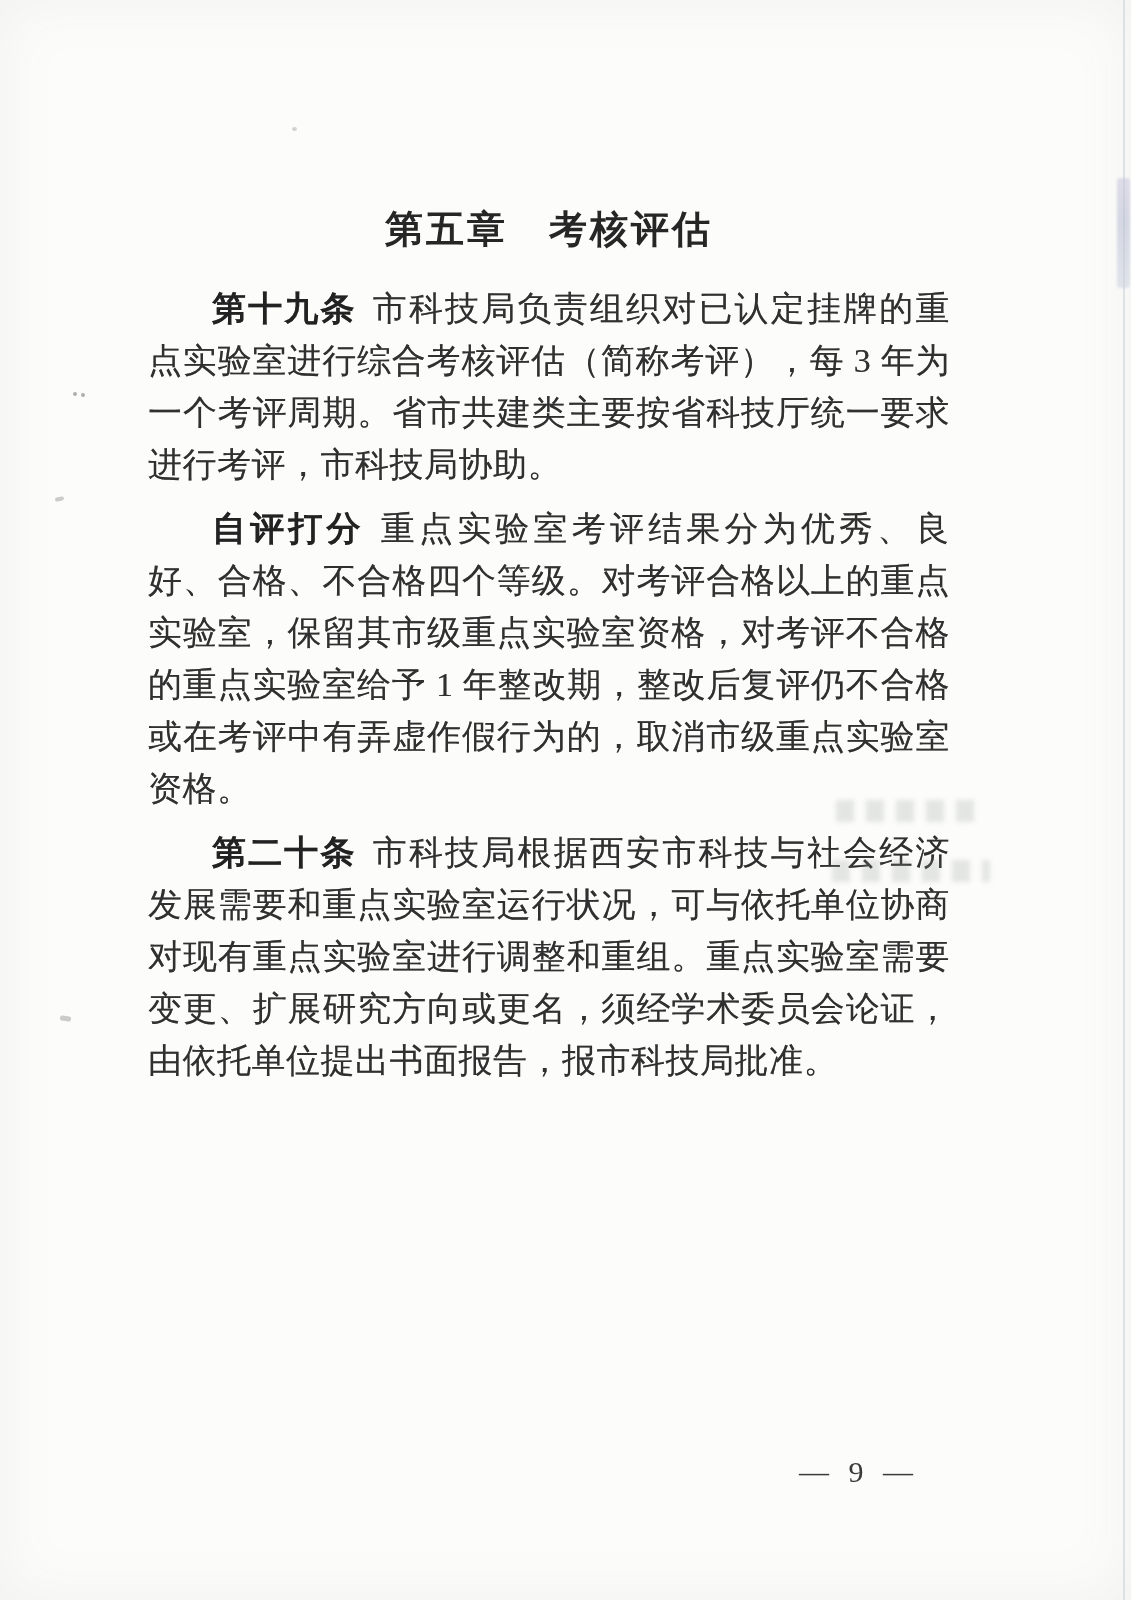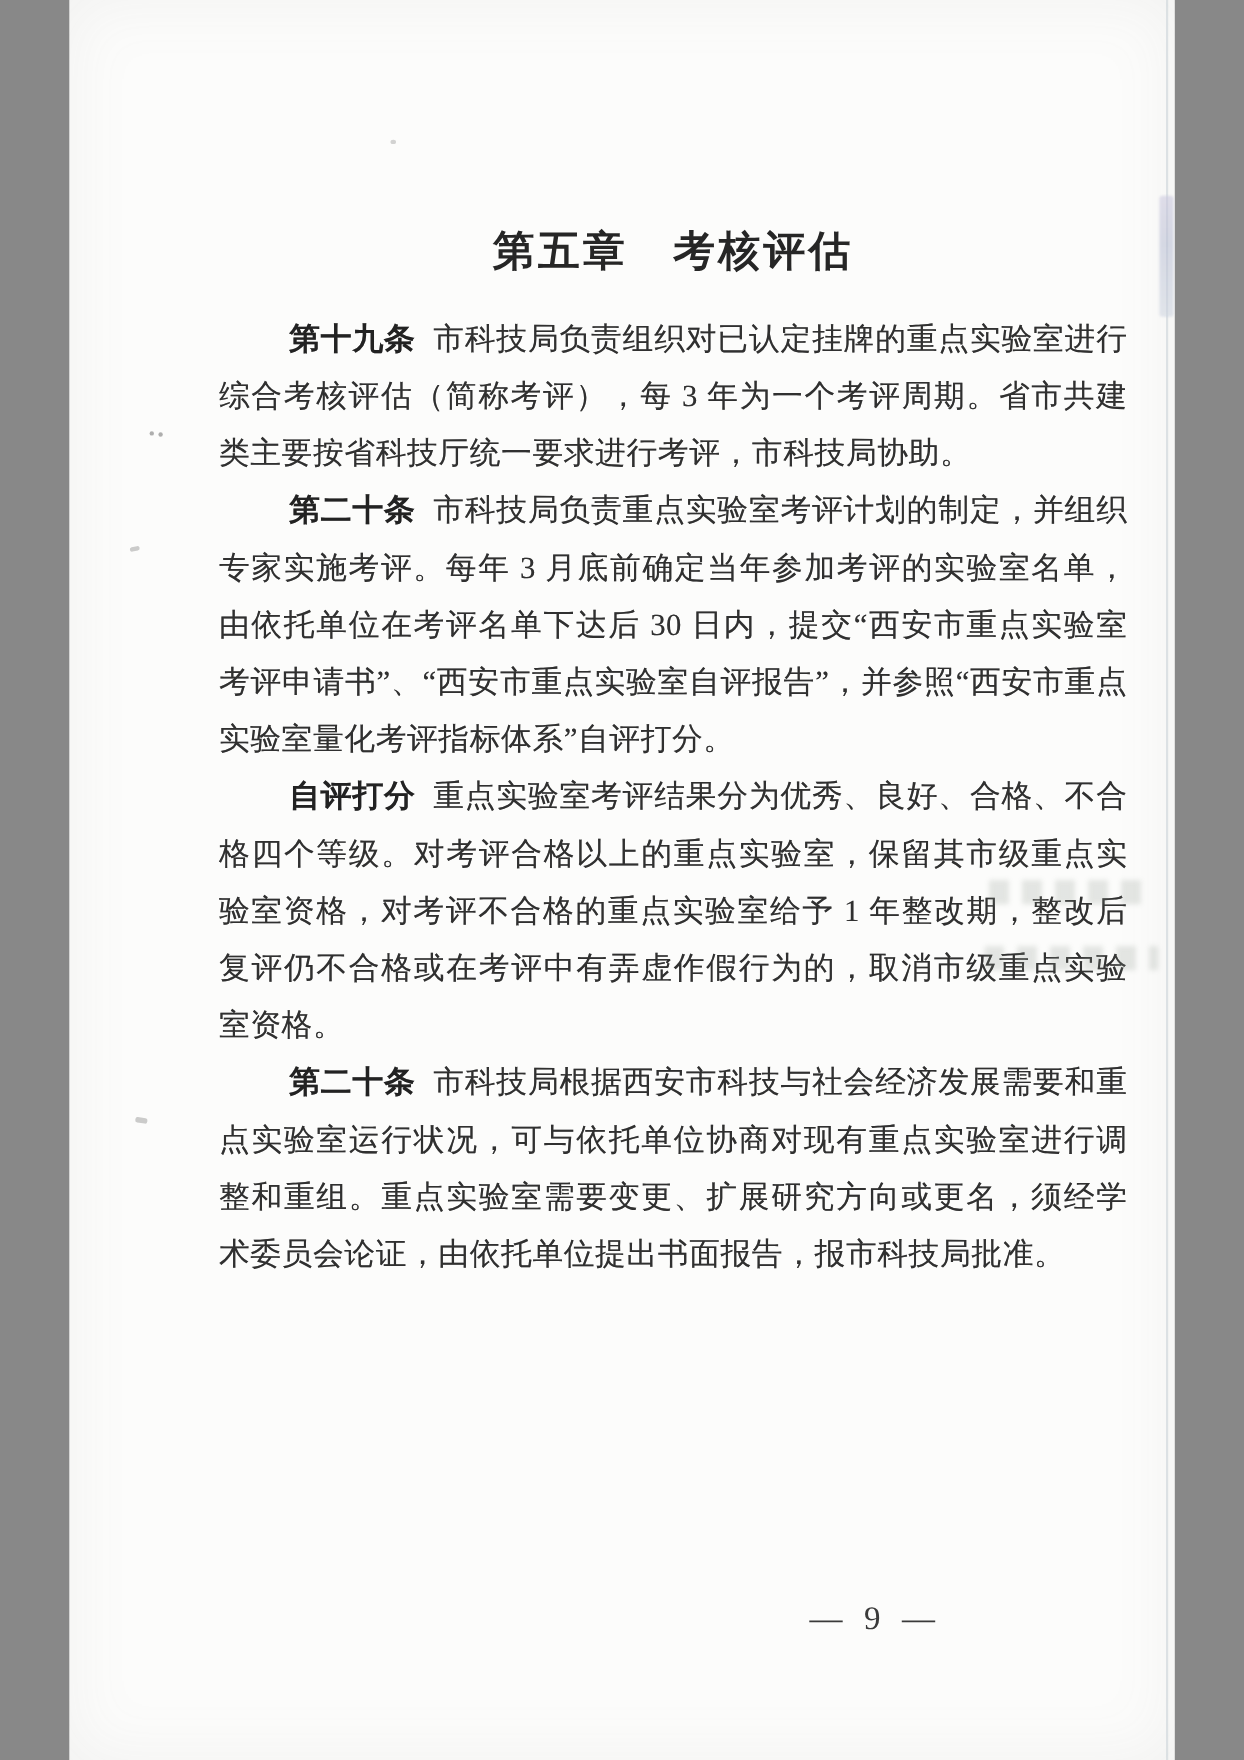--- a/index.html
+++ b/index.html
@@ -3,21 +3,21 @@
 <meta charset="utf-8">
 <style>
   html, body {
     margin: 0;
     padding: 0;
     background: #888;
     font-family: "Liberation Serif", "DejaVu Serif", serif;
   }
   .page {
     position: relative;
-    width: 1005px;
+    width: 1131px;
     height: 1600px;
     margin: 0 auto;
     background: #fcfcfb;
     overflow: hidden;
     color: #2b2b2b;
     box-shadow: inset 0 0 60px rgba(120,120,120,0.08);
   }
   .content {
     position: absolute;
     left: 136px;
@@ -27,22 +27,22 @@
   .chapter-title {
     font-size: 38px;
     font-weight: 700;
     line-height: 48px;
     text-align: center;
     letter-spacing: 3px;
     margin: 0 0 30px 0;
     color: #262626;
   }
   .article {
-    margin: 0;
-    font-size: 28px;
+    margin: 12px;
+    font-size: 34px;
     line-height: 52px;
     text-align: justify;
     text-justify: inter-character;
     word-break: break-all;
     text-indent: 64px;
     letter-spacing: 0.5px;
     color: #303030;
     text-shadow: 0 0 0.6px rgba(60,60,60,0.55);
   }
   .article .term {
@@ -111,21 +111,20 @@
 <body>
 
 <div class="page">
 
   <div class="content">
 
     <h1 class="chapter-title">第五章　考核评估</h1>
 
     <p class="article"><span class="term">第十九条</span><span>市科技局负责组织对已认定挂牌的重点实验室进行综合考核评估（简称考评），每 3 年为一个考评周期。省市共建类主要按省科技厅统一要求进行考评，市科技局协助。</span></p>
 
-    <p class="article"><span class="term">第二十条</span><span>市科技局负责重点实验室考评计划的制定，并组织专家实施考评。每年 3 月底前确定当年参加考评的实验室名单，由依托单位在考评名单下达后 30 日内，提交“西安市重点实验室考评申请书”、“西安市重点实验室自评报告”，并参照“西安市重点实验室量化考评指标体系”自评打分。</span></p>
 
 
     <p class="article"><span class="term">自评打分</span><span>重点实验室考评结果分为优秀、良好、合格、不合格四个等级。对考评合格以上的重点实验室，保留其市级重点实验室资格，对考评不合格的重点实验室给予 1 年整改期，整改后复评仍不合格或在考评中有弄虚作假行为的，取消市级重点实验室资格。</span></p>
 
     <p class="article"><span class="term">第二十条</span><span>市科技局根据西安市科技与社会经济发展需要和重点实验室运行状况，可与依托单位协商对现有重点实验室进行调整和重组。重点实验室需要变更、扩展研究方向或更名，须经学术委员会论证，由依托单位提出书面报告，报市科技局批准。</span></p>
 
   </div>
 
   <div class="page-number">— 9 —</div>
 

